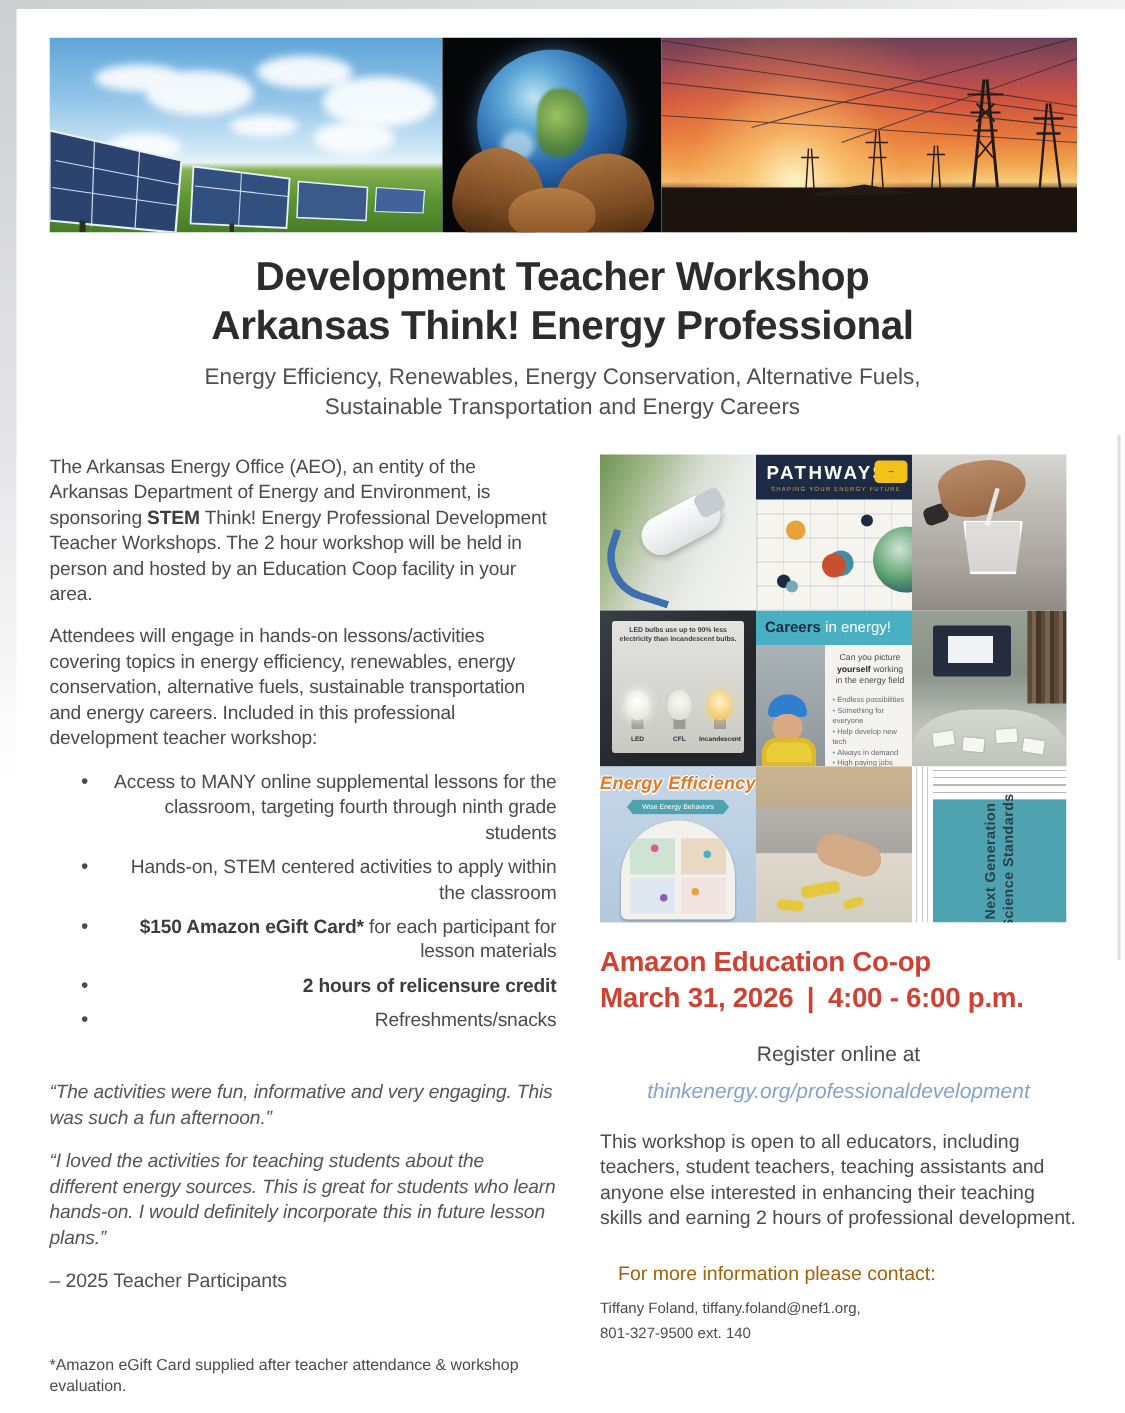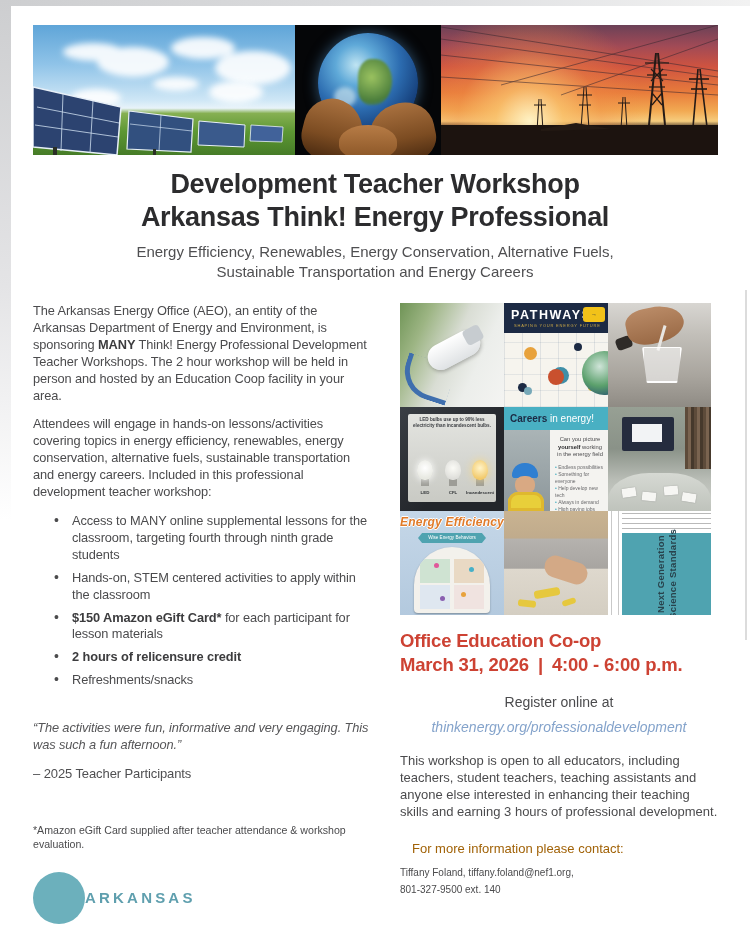--- a/index.html
+++ b/index.html
@@ -48,21 +48,21 @@
   .subtitle { position:absolute; top:242px; left:0; width:750px; text-align:center;
               color:#4f4f51; font-size:15px; line-height:20px; }
 
   
   .content { position:absolute; left:33px; top:303px; width:685px; display:flex; }
   .col-left { width:338px; font-size:12.8px; line-height:16.9px; color:#4b4b4d; letter-spacing:-0.1px; }
   .col-right { width:318px; margin-left:auto; }
 
   .col-left p.body { margin-bottom:12px; }
   b.inline { color:#3c3c3e; }
-  ul.benefits { list-style:none; margin:2px 0 10px 0; }
+  ul.benefits { list-style:none; margin:2px 0 10px 0;text-align:right; }
   ul.benefits li { position:relative; padding-left:39px; margin-bottom:6px; }
   ul.benefits li::before { content:"•"; position:absolute; left:21px; top:-1px; font-size:14px; color:#4b4b4d; }
   .quote { font-style:italic; color:#565658; margin-top:12px; line-height:17px; }
   .q-first { margin-top:30px; }
   .attribution { margin-top:13px; font-size:13px; color:#4f4f51; }
   .footnote { margin-top:40px; font-size:10.6px; line-height:14px; color:#4b4b4d; letter-spacing:0; }
 
   
   .logos { display:flex; align-items:center; margin-top:21px; }
   .ark-logo { display:flex; align-items:center; }
@@ -283,32 +283,33 @@
   <div>Arkansas Think! Energy Professional</div>
 </div>
 <div class="subtitle">
   <div>Energy Efficiency, Renewables, Energy Conservation, Alternative Fuels,</div>
   <div>Sustainable Transportation and Energy Careers</div>
 </div>
 
 <div class="content">
 
   <div class="col-left">
-    <p class="body"><span>The Arkansas Energy Office (AEO), an entity of the Arkansas Department of Energy and Environment, is sponsoring </span><b class="inline">MANY</b><span> Think! Energy Professional Development Teacher Workshops. The 2 hour workshop will be held in person and hosted by an Education Coop facility in your area.</span></p>
+    <p class="body"><span>The Arkansas Energy Office (AEO), an entity of the Arkansas Department of Energy and Environment, is sponsoring </span><b class="inline">STEM</b><span> Think! Energy Professional Development Teacher Workshops. The 2 hour workshop will be held in person and hosted by an Education Coop facility in your area.</span></p>
     <p class="body">Attendees will engage in hands-on lessons/activities covering topics in energy efficiency, renewables, energy conservation, alternative fuels, sustainable transportation and energy careers. Included in this professional development teacher workshop:</p>
 
     <ul class="benefits">
       <li><b class="inline"></b><span>Access to MANY online supplemental lessons for the classroom, targeting fourth through ninth grade students</span></li>
       <li><b class="inline"></b><span>Hands-on, STEM centered activities to apply within the classroom</span></li>
       <li><b class="inline">$150 Amazon eGift Card*</b><span> for each participant for lesson materials</span></li>
       <li><b class="inline">2 hours of relicensure credit</b><span></span></li>
       <li><b class="inline"></b><span>Refreshments/snacks</span></li>
     </ul>
 
     <p class="quote q-first">“The activities were fun, informative and very engaging. This was such a fun afternoon.”</p>
+    <p class="quote">“I loved the activities for teaching students about the different energy sources. This is great for students who learn hands-on. I would definitely incorporate this in future lesson plans.”</p>
     <p class="attribution">– 2025 Teacher Participants</p>
 
     <p class="footnote">*Amazon eGift Card supplied after teacher attendance &amp; workshop evaluation.</p>
 
     <div class="logos">
       <div class="ark-logo">
         <div class="ark-seal">
           
           
         </div>
@@ -415,26 +416,26 @@
       <div class="cg cg-ngss">
         <div class="ngss-side"></div>
         <div class="ngss-head"></div>
         <div class="ngss-teal">
           <div class="ngss-text">Next Generation Science Standards</div>
         </div>
       </div>
     </div>
 
     <div class="event-head">
-      <div>Office Education Co-op</div>
+      <div>Amazon Education Co-op</div>
       <div>March 31, 2026 | 4:00 - 6:00 p.m.</div>
     </div>
 
     <div class="register">Register online at</div>
     <a href="#" class="reg-link">thinkenergy.org/professionaldevelopment</a>
 
-    <p class="open-text">This workshop is open to all educators, including teachers, student teachers, teaching assistants and anyone else interested in enhancing their teaching skills and earning 3 hours of professional development.</p>
+    <p class="open-text">This workshop is open to all educators, including teachers, student teachers, teaching assistants and anyone else interested in enhancing their teaching skills and earning 2 hours of professional development.</p>
 
     <div class="contact-head">For more information please contact:</div>
     <div class="contact-line first">Tiffany Foland, tiffany.foland@nef1.org,</div>
     <div class="contact-line">801-327-9500 ext. 140</div>
   </div>
 </div>
 
 </body></html>

